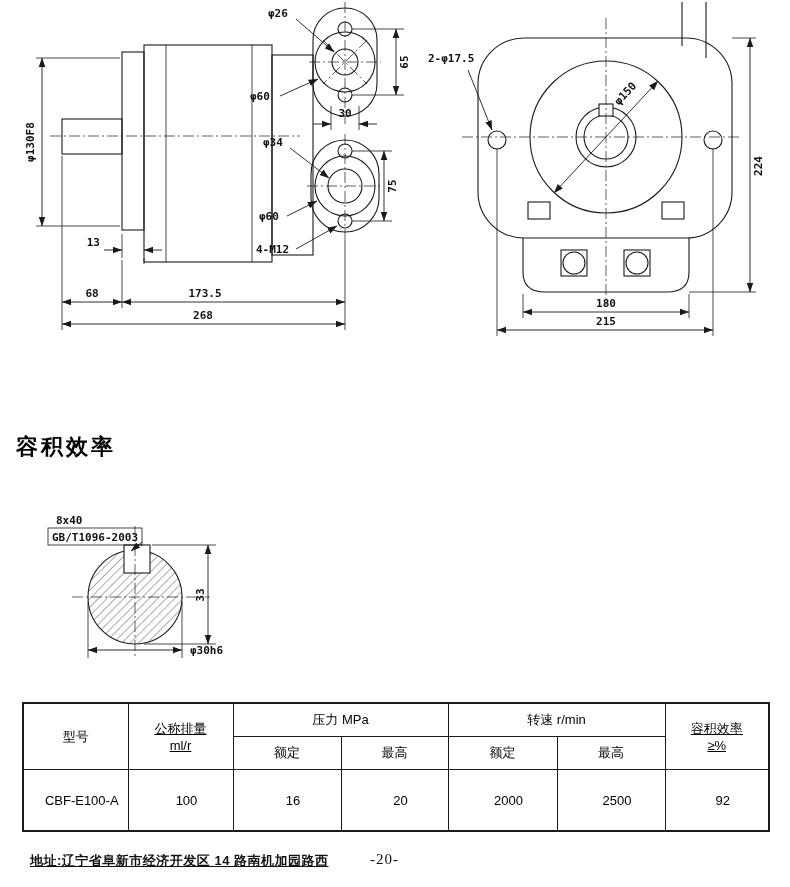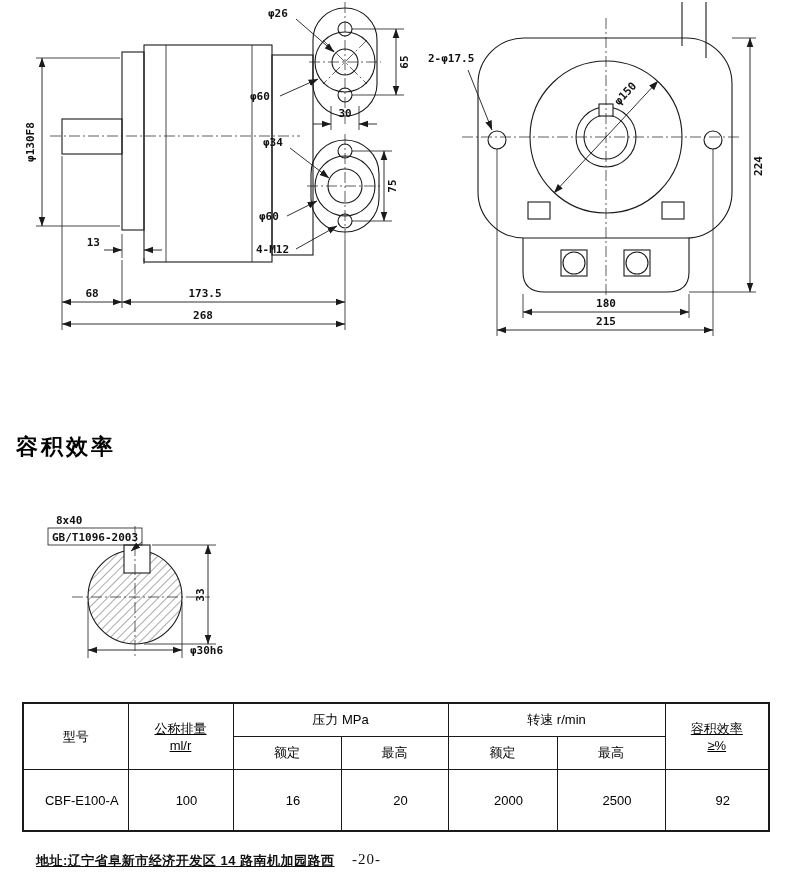--- a/index.html
+++ b/index.html
@@ -26,26 +26,26 @@
     border:2px solid #1a1a1a;
   }
   .spec-table td {
     border:1px solid #1a1a1a; text-align:center; vertical-align:middle;
     font:13px "Liberation Sans", sans-serif; color:#000; padding:2px;
   }
   .spec-table tr.hdr td { height:28px; }
   .spec-table tr.data td { height:56px;padding-left:14px; }
   .cell-line { display:block; line-height:17px;text-decoration:underline; }
   .footer-address {
-    position:absolute; left:36px; top:852px;
+    position:absolute; left:30px; top:852px;
     font:bold 13px "Liberation Sans", sans-serif;
     text-decoration:underline; letter-spacing:0.5px;text-align:center;
   }
   .footer-page {
-    position:absolute; left:352px; top:851px;
+    position:absolute; left:370px; top:851px;
     font:15px "Liberation Serif", serif; letter-spacing:1px;
   }
   .footer-contact {
     position:absolute; left:468px; top:837px;
     font:bold 13px "Liberation Sans", sans-serif; line-height:19px;
   }
   .footer-contact .u { text-decoration:underline; }
   .footer-contact .postal { margin-left:26px; }
   .fax-line { margin-left:46px; }
 </style>

